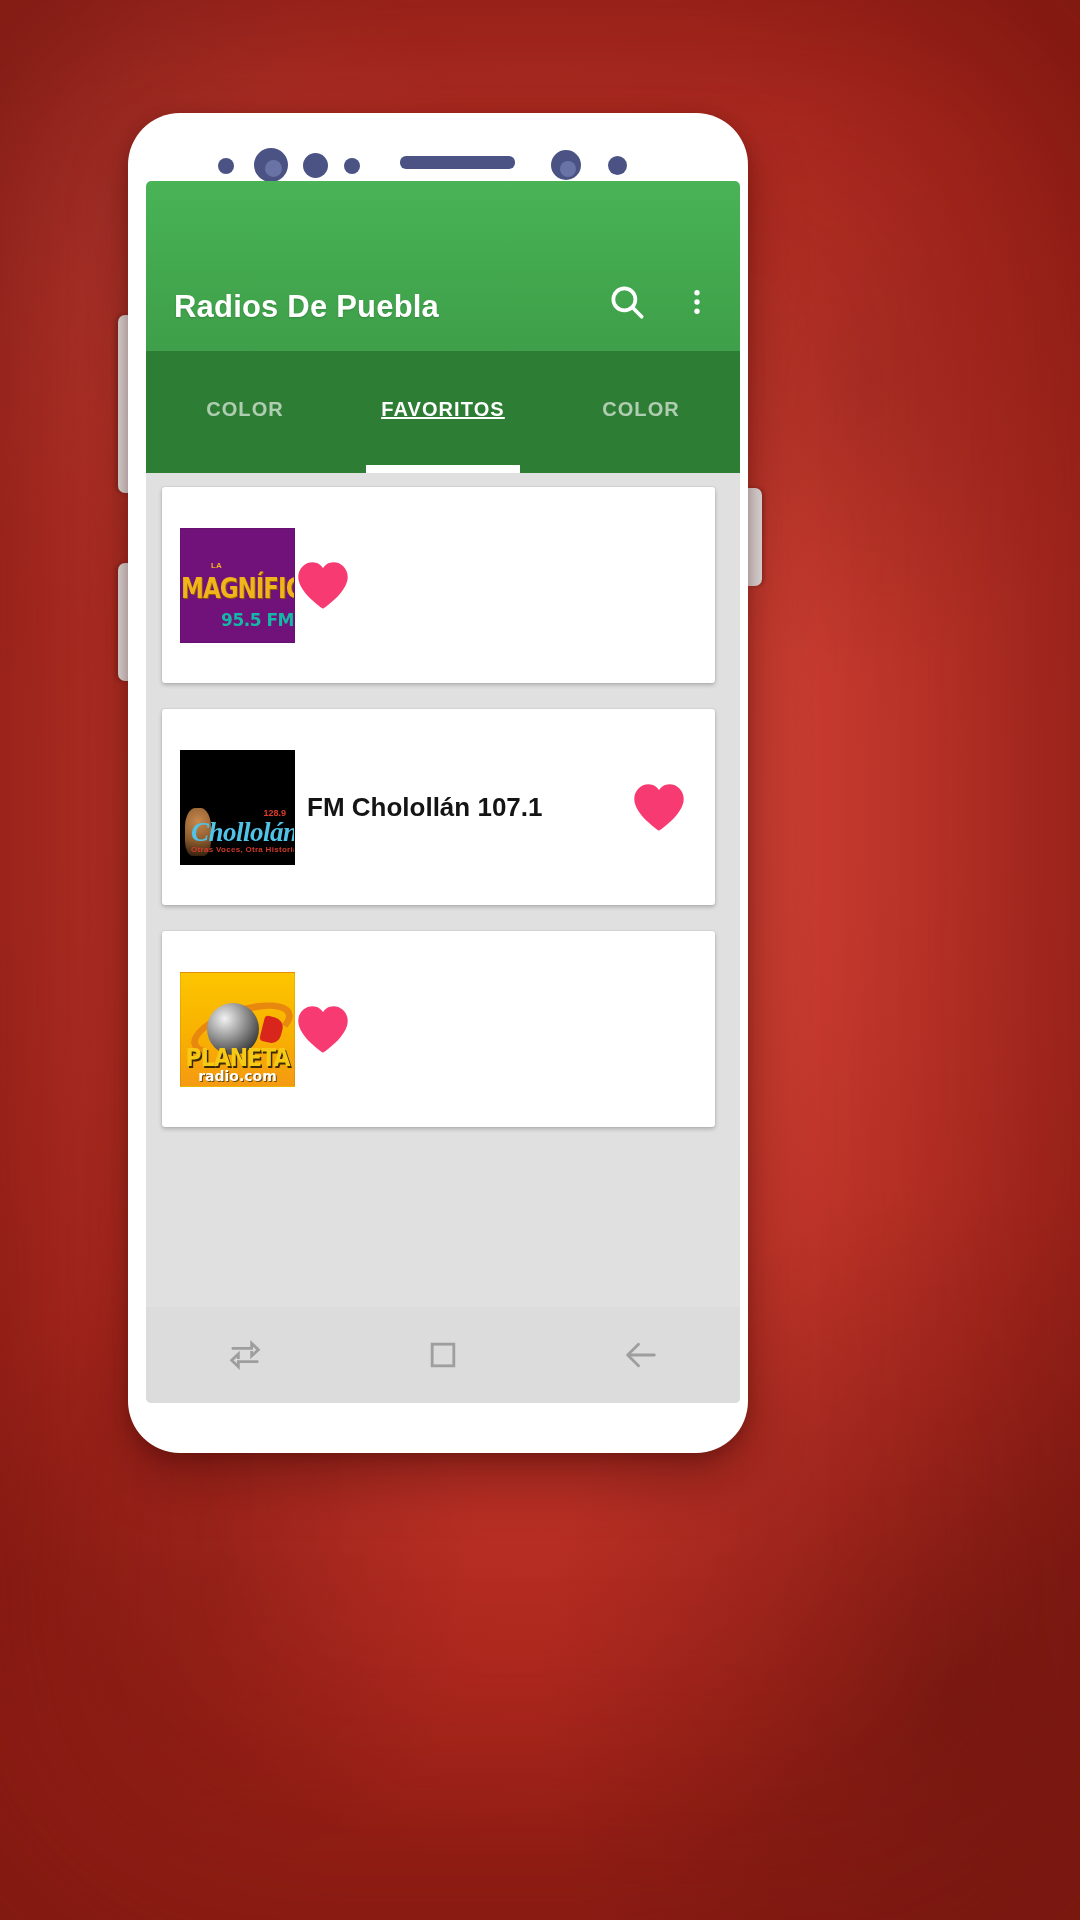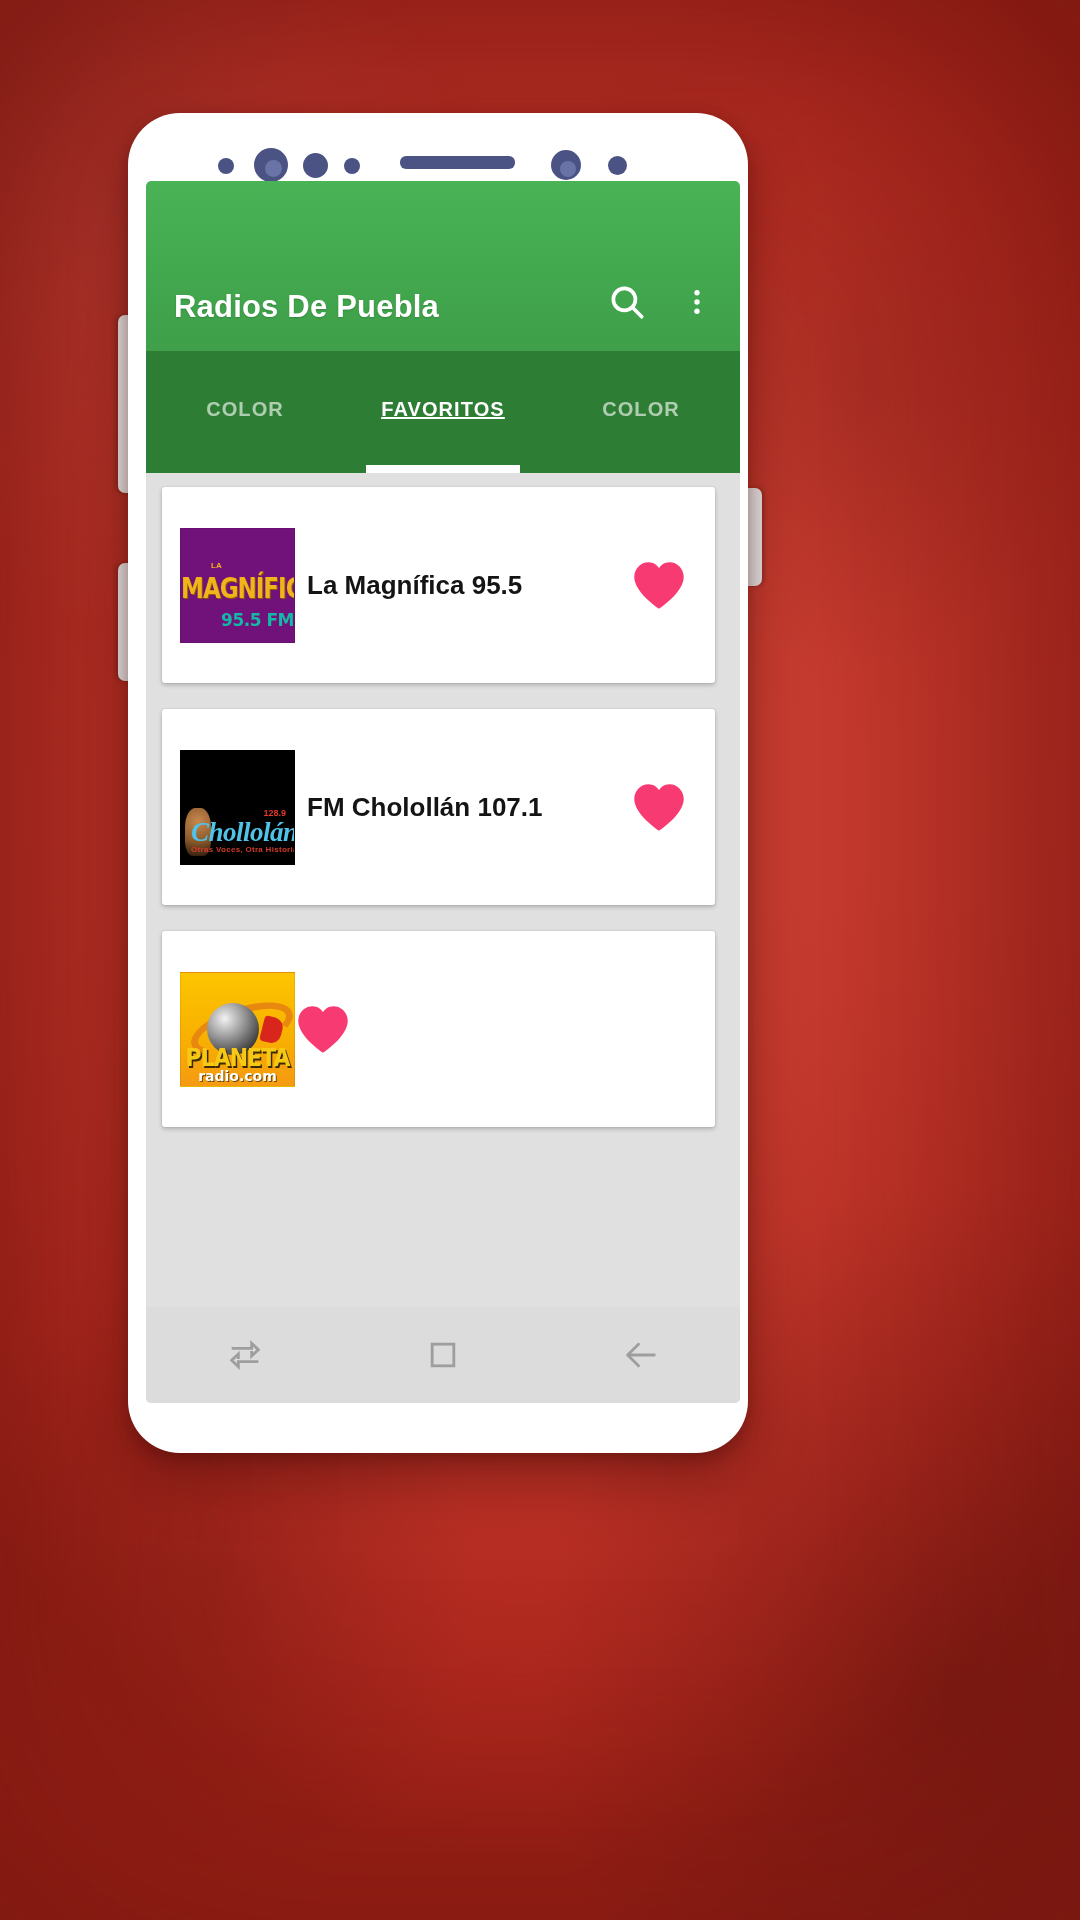--- a/index.html
+++ b/index.html
@@ -240,21 +240,20 @@
       </div>
 
       <div class="list">
 
         <div class="card">
           <div class="logo lg-magnifica">
             <div class="m-tiny">LA</div>
             <div class="m-top">MAGNÍFICA</div>
             <div class="m-sub">95.5 FM</div>
           </div>
-          <div class="card-title">La Magnífica 95.5</div>
           <div class="fav">
             <svg width="56" height="52" viewBox="0 0 24 22">
               <path d="M12 21.2 C12 21.2 1.4 14.3 1.4 7.6 C1.4 3.9 4.2 1.2 7.5 1.2 C9.7 1.2 11.2 2.4 12 3.8 C12.8 2.4 14.3 1.2 16.5 1.2 C19.8 1.2 22.6 3.9 22.6 7.6 C22.6 14.3 12 21.2 12 21.2 Z" fill="#f73b72"></path>
             </svg>
           </div>
         </div>
 
         <div class="card">
           <div class="logo lg-chololl">
             <div class="c-face"></div>

